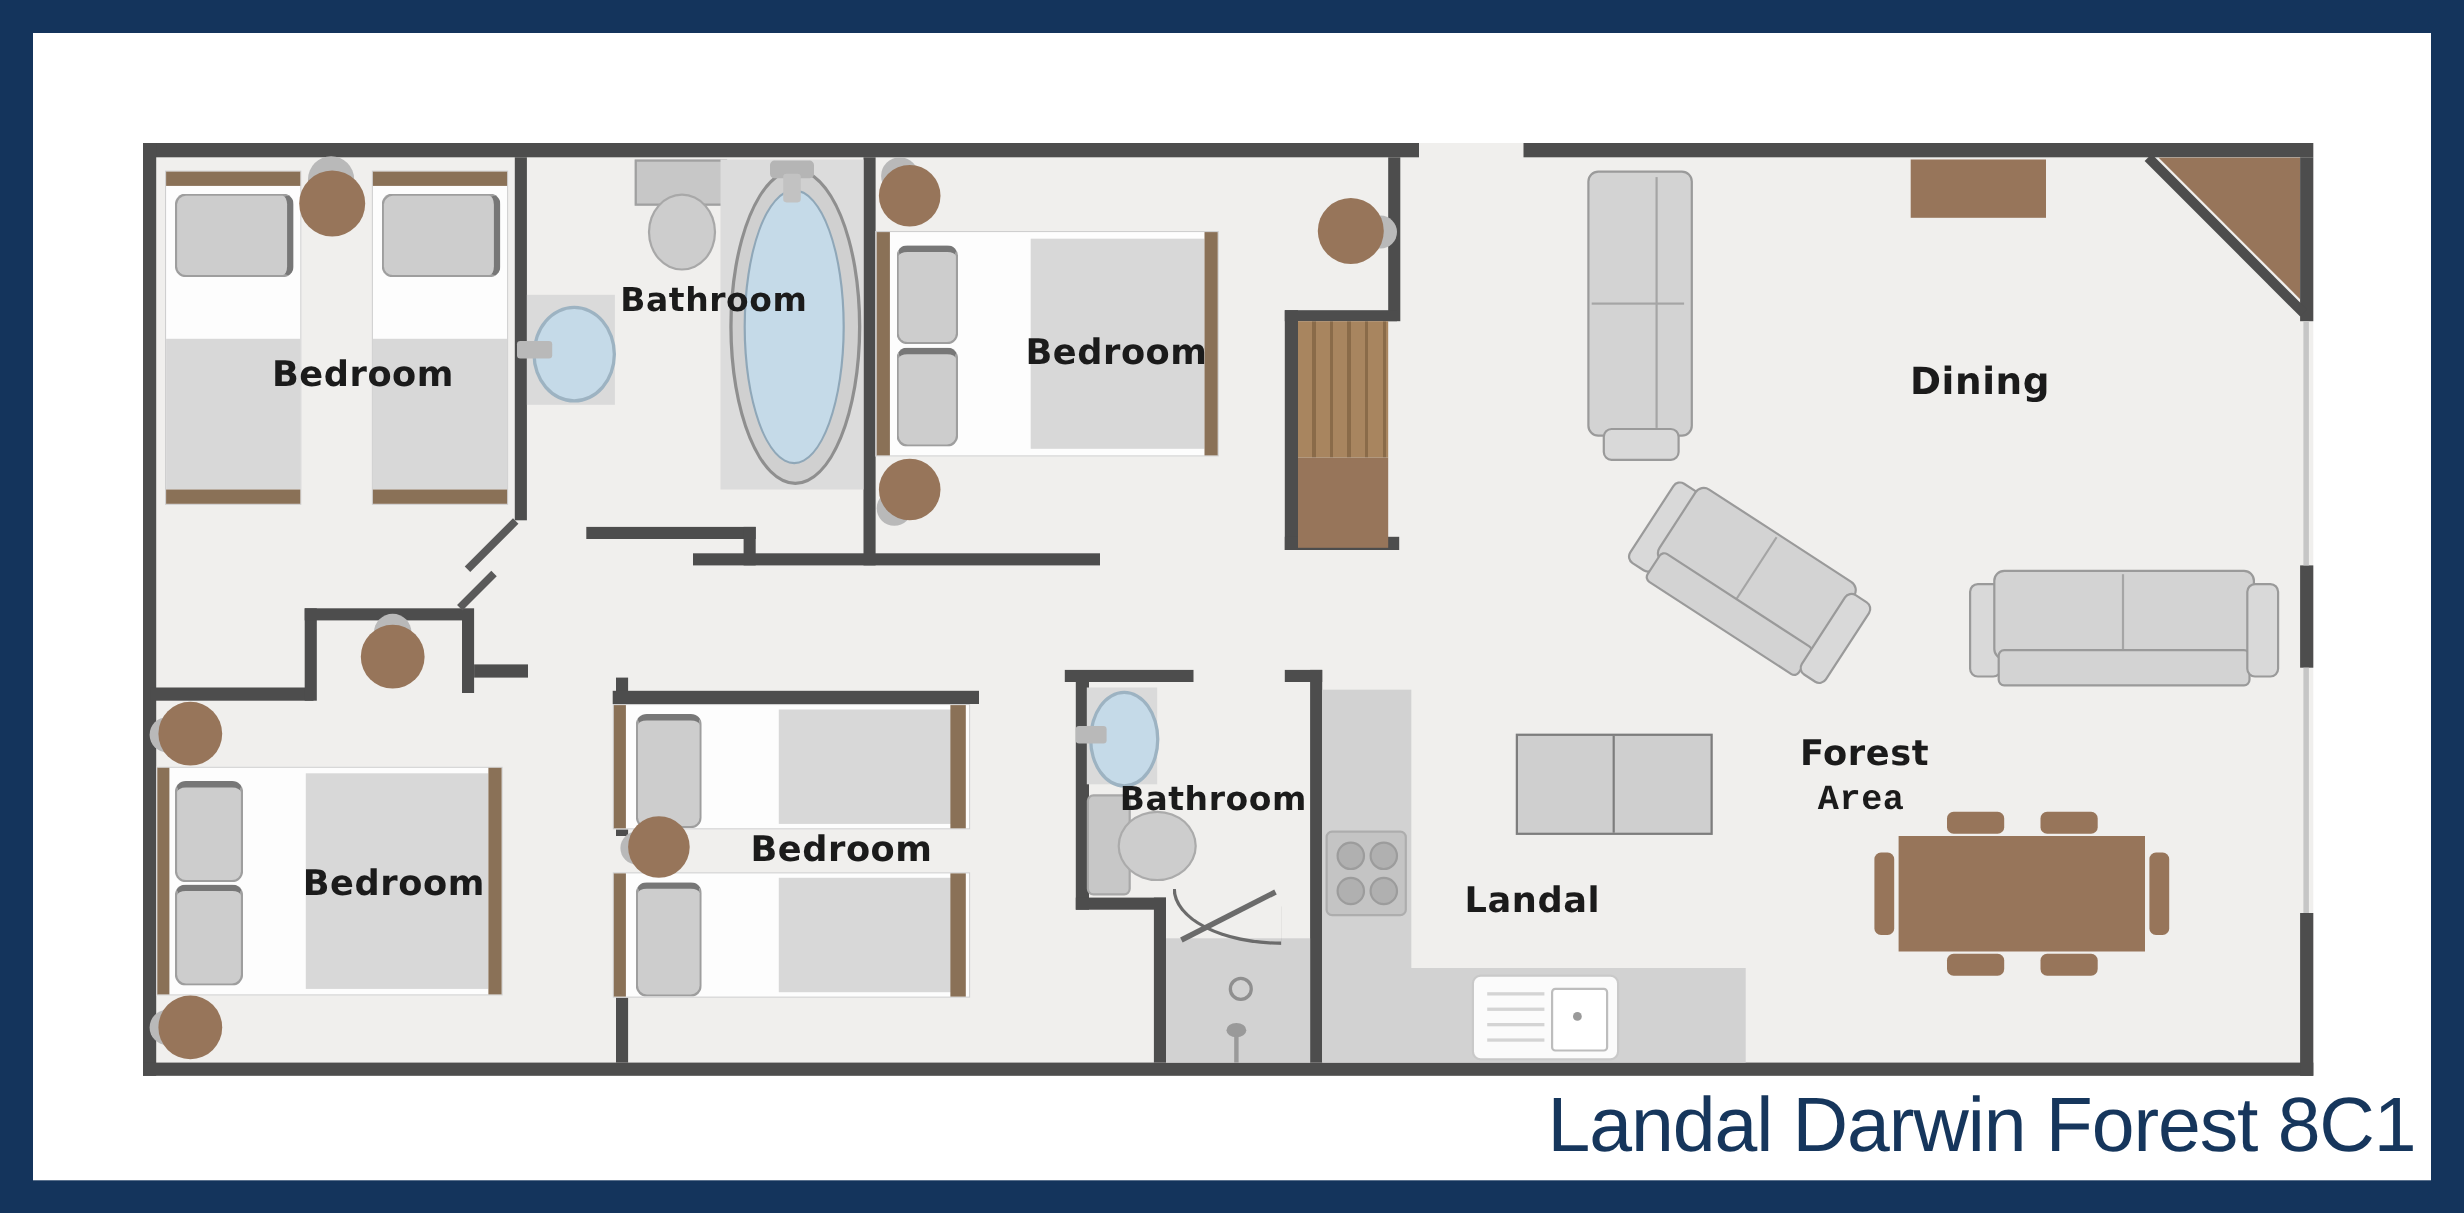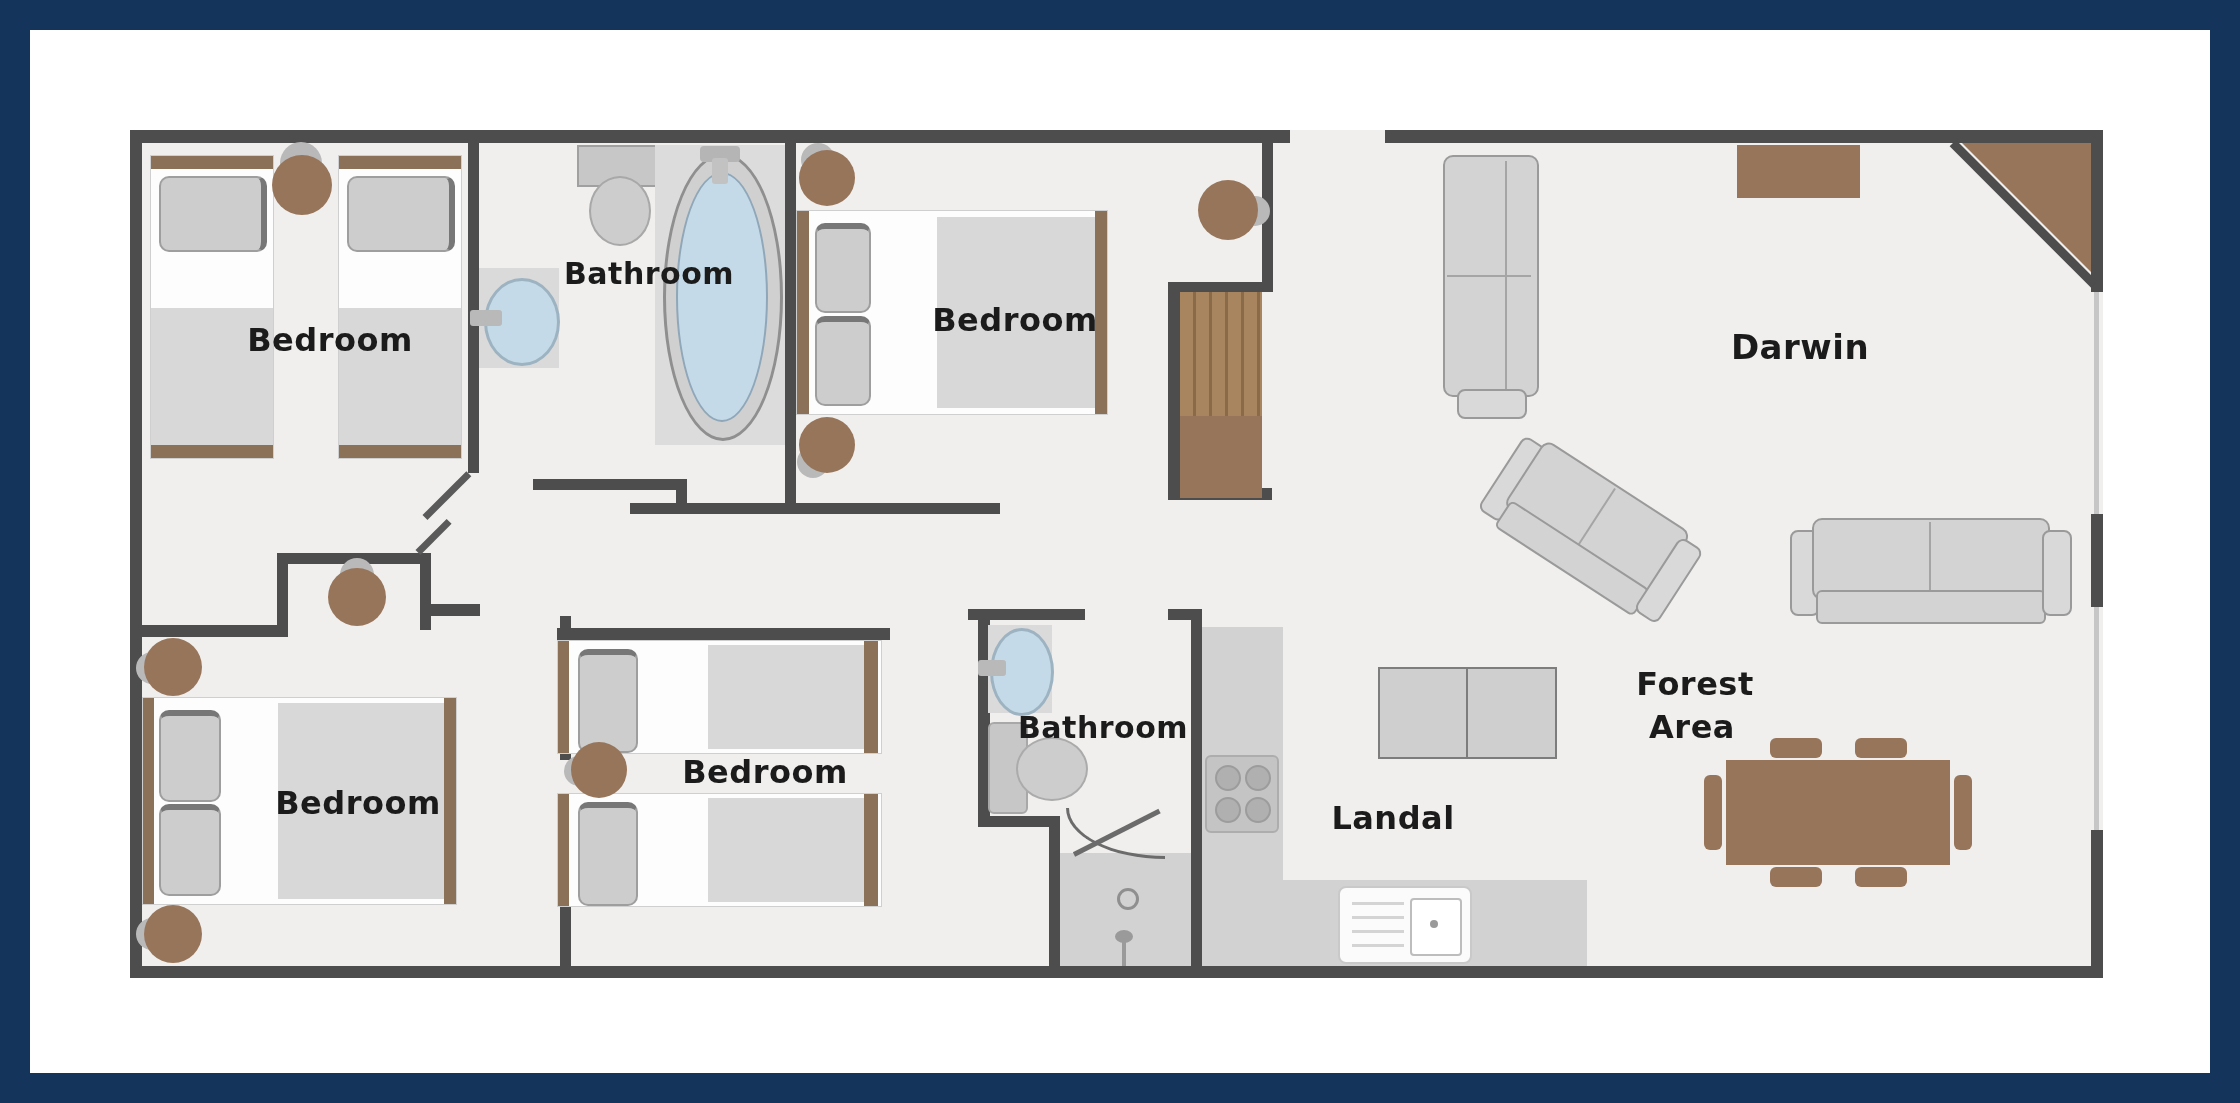--- a/index.html
+++ b/index.html
@@ -136,21 +136,21 @@
   </div>
   <div class="lampgr" style="left:801px;top:143px;width:34px;height:34px;"></div>
   <div class="lampbr" style="left:799px;top:150px;width:56px;height:56px;"></div>
   <div class="lampgr" style="left:797px;top:446px;width:32px;height:32px;"></div>
   <div class="lampbr" style="left:799px;top:417px;width:56px;height:56px;"></div>
   <div class="lampgr" style="left:1240px;top:196px;width:30px;height:30px;"></div>
   <div class="lampbr" style="left:1198px;top:180px;width:60px;height:60px;"></div>
   <div class="lbl" style="left:1015px;top:320px;font-size:32px;">Bedroom</div>
 
   <div class="wood" style="left:1737px;top:145px;width:123px;height:53px;"></div>
-  <div class="lbl" style="left:1800px;top:347px;font-size:34px;">Darwin</div>
+  <div class="lbl" style="left:1800px;top:347px;font-size:34px;">Dining</div>
 
   <div class="abs" style="left:1443px;top:155px;width:96px;height:262px;">
     <div class="sofa-body" style="left:0;top:0;width:92px;height:238px;"></div>
     <div class="seamh" style="left:4px;top:120px;width:84px;"></div>
     <div class="seamv" style="left:62px;top:6px;height:228px;"></div>
     <div class="sofa-arm" style="left:14px;top:234px;width:66px;height:26px;"></div>
   </div>
 
   <div class="abs" style="left:1485px;top:477px;width:210px;height:100px;transform:rotate(33deg);">
     <div class="sofa-arm" style="left:0;top:8px;width:24px;height:84px;"></div>
@@ -228,23 +228,24 @@
     <div class="abs" style="left:12px;top:56px;width:52px;height:3px;background:#d4d4d4;"></div>
     <div class="abs" style="left:70px;top:10px;width:48px;height:54px;background:#ffffff;border:2px solid #bdbdbd;border-radius:4px;"></div>
     <div class="oval" style="left:90px;top:32px;width:8px;height:8px;background:#9a9a9a;"></div>
   </div>
   <div class="furn" style="left:1378px;top:667px;width:175px;height:88px;background:#cfcfcf;border:2px solid #7d7d7d;">
     <div class="seamv" style="left:86px;top:0;height:88px;background:#7d7d7d;"></div>
   </div>
   <div class="lbl" style="left:1393px;top:818px;font-size:32px;">Landal</div>
 
   <div class="lbl" style="left:1695px;top:684px;font-size:32px;">Forest</div>
-  <div class="lbl" style="left:1692px;top:727px;font-size:32px;">Area</div>
+  <div class="lbl" style="left:1692px;top:727px;font-size:32px;font-family:Liberation Mono, monospace;">Area</div>
   <div class="wood" style="left:1726px;top:760px;width:224px;height:105px;"></div>
   <div class="chair" style="left:1770px;top:738px;width:52px;height:20px;"></div>
   <div class="chair" style="left:1855px;top:738px;width:52px;height:20px;"></div>
   <div class="chair" style="left:1770px;top:867px;width:52px;height:20px;"></div>
   <div class="chair" style="left:1855px;top:867px;width:52px;height:20px;"></div>
   <div class="chair" style="left:1704px;top:775px;width:18px;height:75px;"></div>
   <div class="chair" style="left:1954px;top:775px;width:18px;height:75px;"></div>
 
+  <div class="title">Landal Darwin Forest 8C1</div>
 
 </div>
 
 </body></html>

